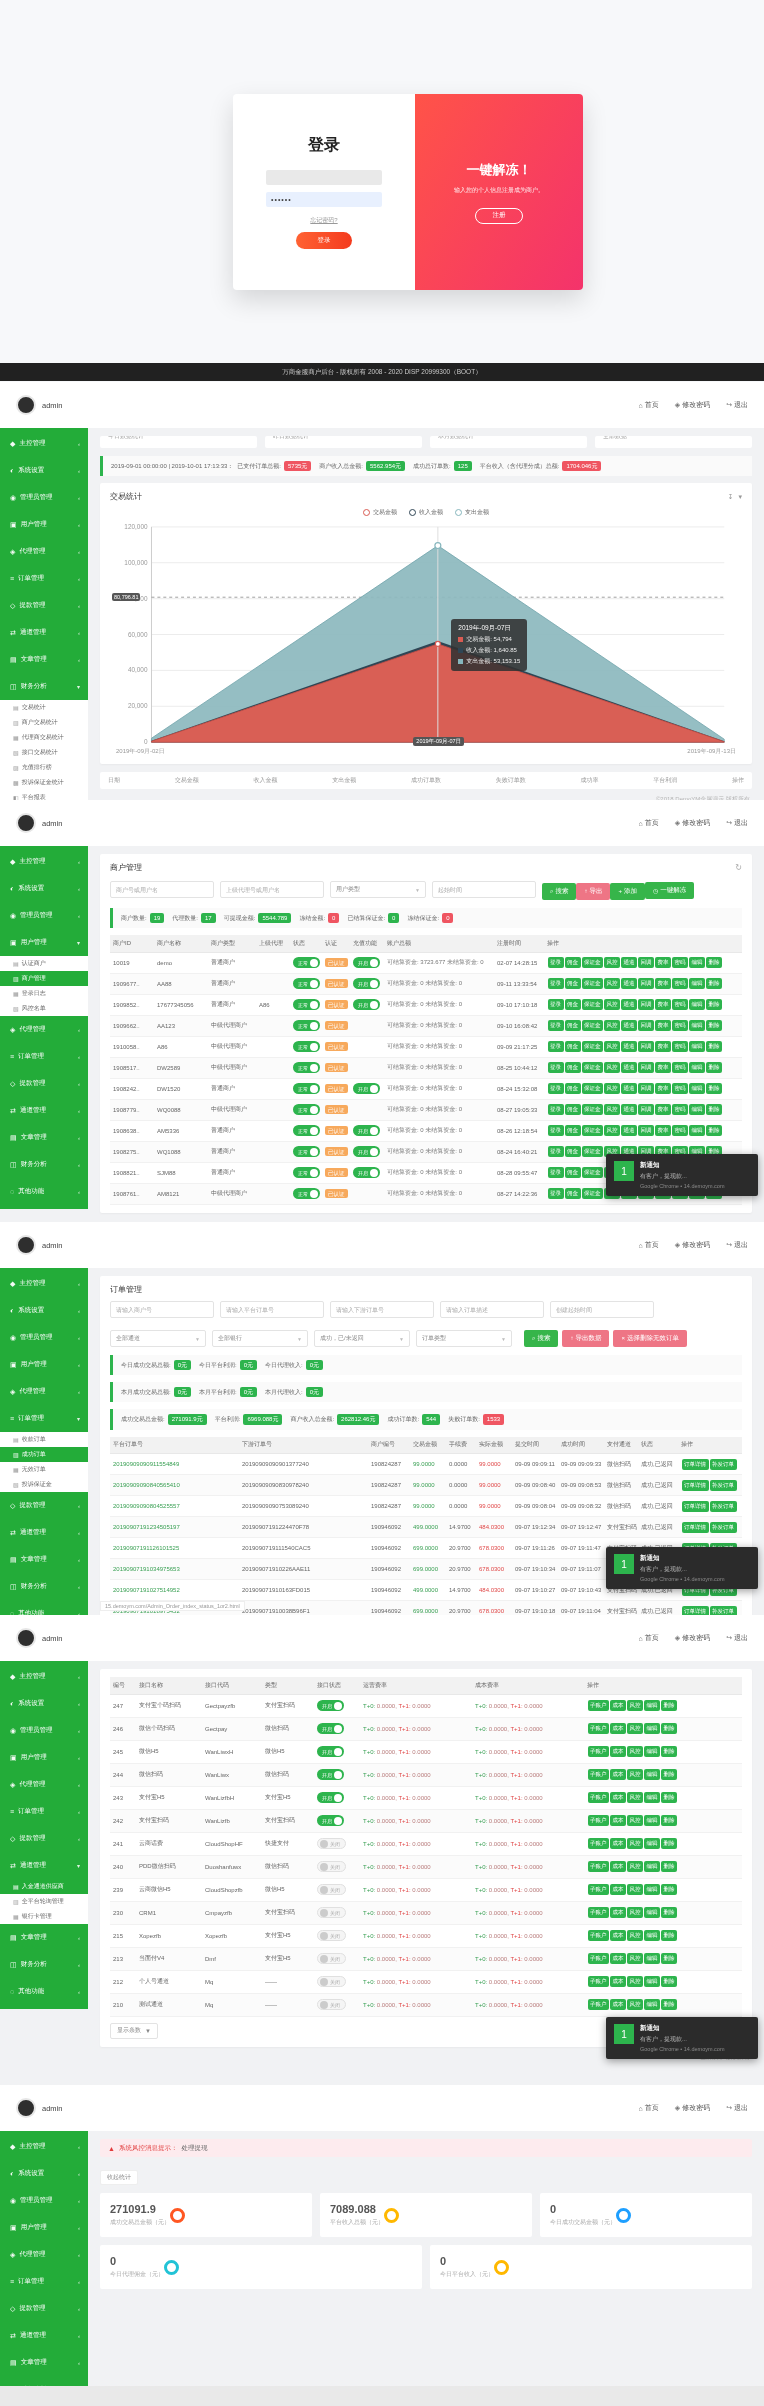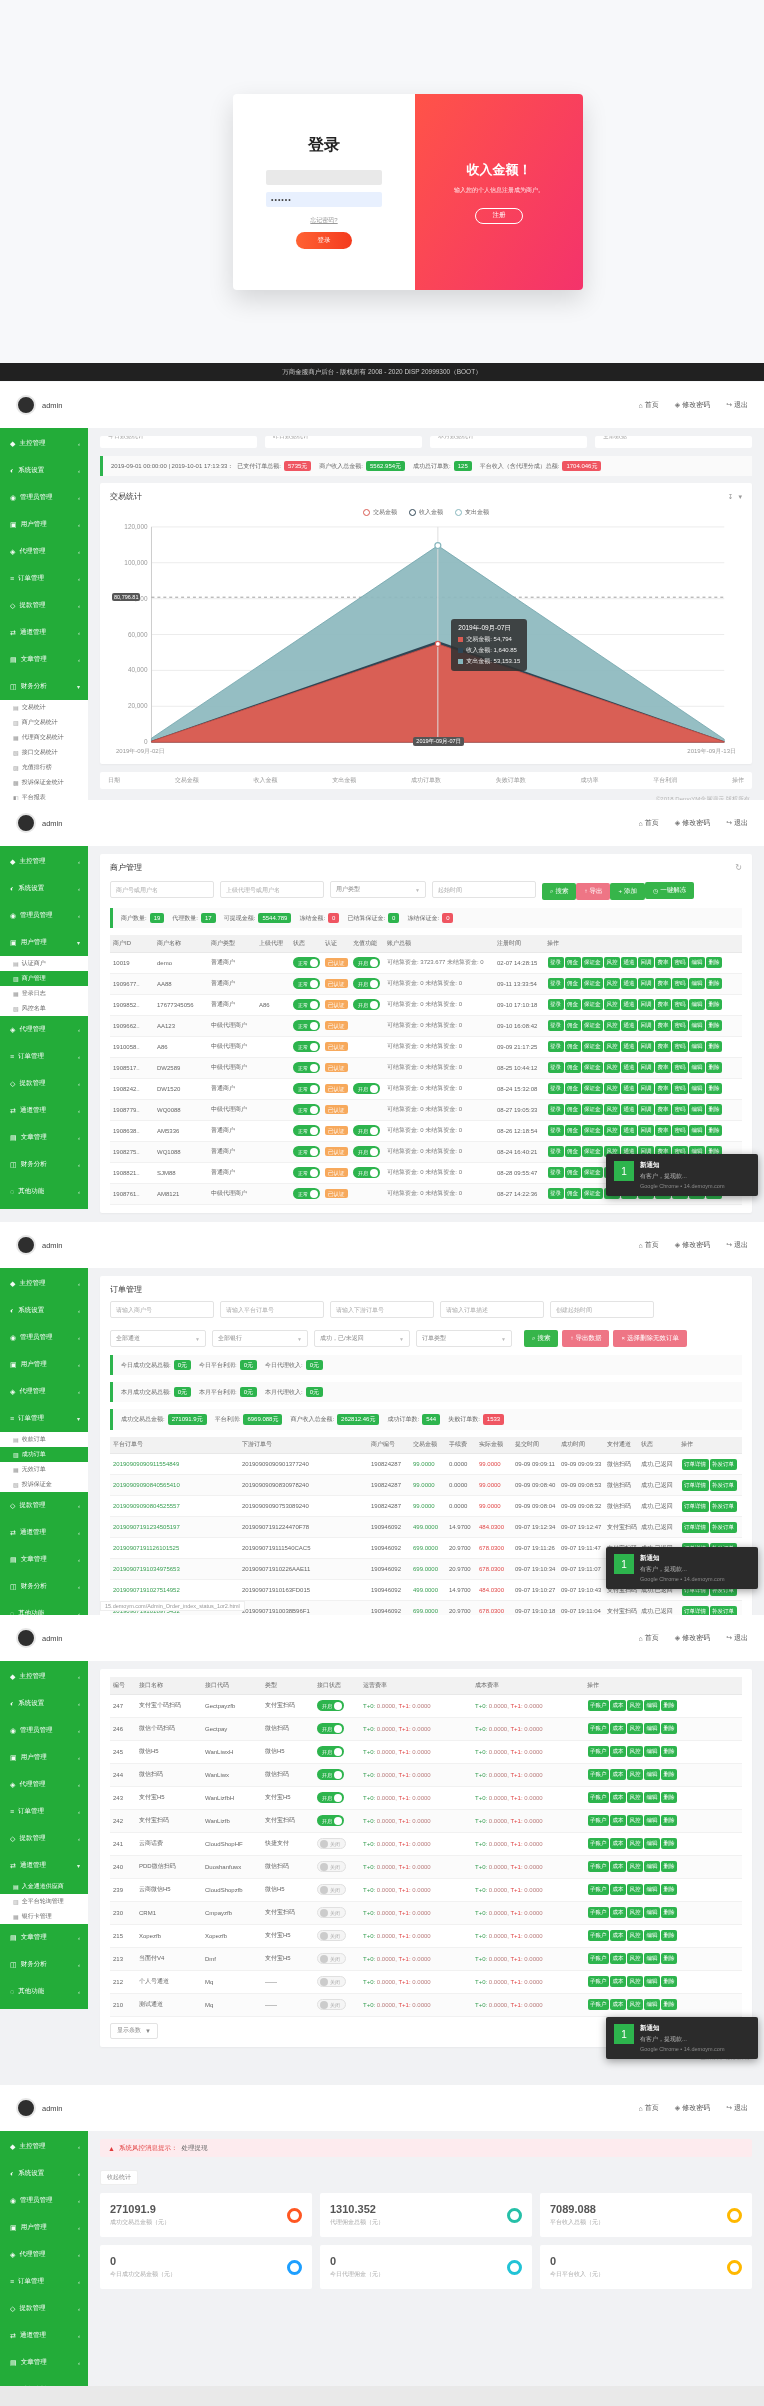--- a/index.html
+++ b/index.html
@@ -111,21 +111,21 @@
   .ch-item{white-space:nowrap}
   
   .pagesize{display:inline-flex;align-items:center;gap:4px;border:1px solid #e3e3e3;border-radius:2px;height:16px;padding:0 6px;font-size:6px;color:#888;margin-top:6px;background:#fff;cursor:pointer}
   
   .alert{background:#fdebee;border-radius:2px;height:18px;display:flex;align-items:center;padding:0 8px;gap:4px;margin-bottom:8px}
   .alert i{color:#e23c3c;font-size:7px;font-style:normal}
   .al-label{color:#e23c3c;font-size:6.5px}
   .al-link{color:#666;font-size:6.5px;cursor:pointer}
   .collapse-chip{display:inline-block;background:#fff;border:1px solid #eee;border-radius:2px;font-size:6px;color:#888;padding:2px 6px;margin-bottom:8px;cursor:pointer}
   .cards{display:flex;gap:8px;flex-wrap:wrap}
-  .rcard{flex:1 1 30%;background:#fff;border-radius:2px;padding:8px 10px;display:flex;justify-content:space-between;align-items:center;height:44px}
+  .rcard{flex:1 1 30%;background:#fff;border-radius:2px;padding:8px 10px;display:flex;justify-content:flex-start;align-items:center;height:44px}
   .rc-val{font-size:11px;color:#555;font-weight:bold}
   .rc-lb{font-size:6px;color:#aaa;margin-top:3px}
   .ring{width:15px;height:15px;border-radius:50%;border:3.5px solid #ccc;flex-shrink:0}
   .ring-red{border-color:#ff5722}
   .ring-teal{border-color:#26c0a8}
   .ring-yellow{border-color:#ffb800}
   .ring-blue{border-color:#1e9fff}
   .ring-cyan{border-color:#22c3d6}
   .bottom-strip{position:absolute;bottom:0;left:0;right:0;height:20px;background:#e9e9e9}
   .status-url{position:absolute;left:12px;bottom:4px;background:#fff;border:1px solid #eee;font-size:5.5px;color:#999;padding:1px 4px;max-width:300px;overflow:hidden;white-space:nowrap}
@@ -136,21 +136,21 @@
 <section class="screen sec-login">
   <div class="login-card">
     <div class="login-left">
       <div class="login-h">登录</div>
       <div class="blurbox"></div>
       <div class="pw">••••••</div>
       <div class="forgot">忘记密码?</div>
       <button class="login-btn">登录</button>
     </div>
     <div class="login-right">
-      <div class="welcome-title">收入金额！</div>
+      <div class="welcome-title">一键解冻！</div>
       <div class="welcome-text">输入您的个人信息注册成为商户。</div>
       <button class="reg-btn">注册</button>
     </div>
   </div>
   <div class="copybar">万商金服商户后台 - 版权所有 2008 - 2020 DISP 20999300（BOOT）</div>
 </section>
 
 <section class="screen" style="height:418px">
   <div class="topbar">
     <div class="tb-left">
@@ -1721,27 +1721,20 @@
 
       <div class="rcard">
             <div>
               <div class="rc-val">271091.9</div>
               <div class="rc-lb">成功交易总金额（元）</div>
             </div>
             <div class="ring ring-red"></div>
           </div>
           <div class="rcard">
             <div>
-              <div class="rc-val">1310.352</div>
-              <div class="rc-lb">代理佣金总额（元）</div>
-            </div>
-            <div class="ring ring-teal"></div>
-          </div>
-          <div class="rcard">
-            <div>
               <div class="rc-val">7089.088</div>
               <div class="rc-lb">平台收入总额（元）</div>
             </div>
             <div class="ring ring-yellow"></div>
           </div>
           <div class="rcard">
             <div>
               <div class="rc-val">0</div>
               <div class="rc-lb">今日成功交易金额（元）</div>
             </div>

